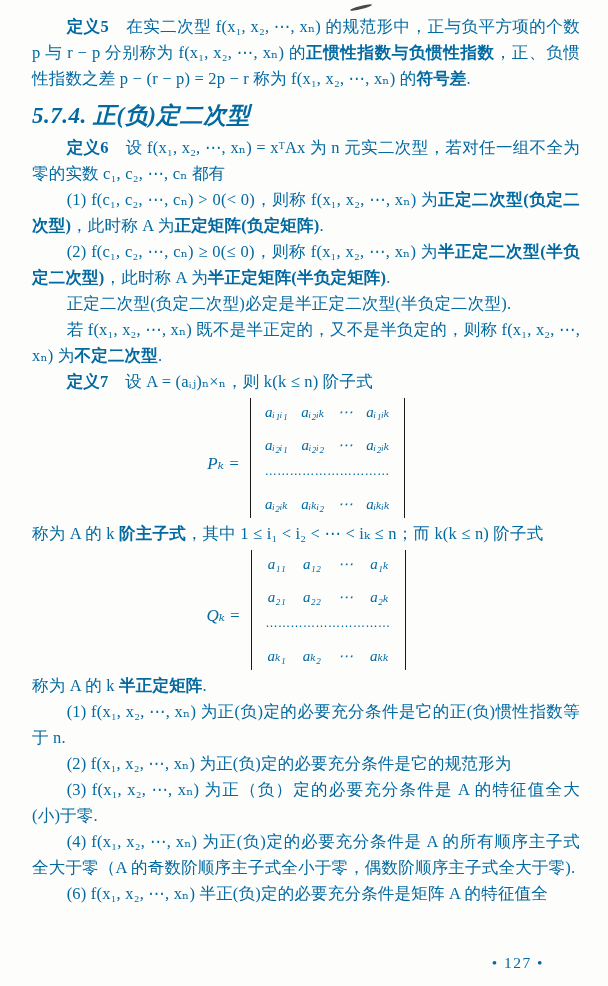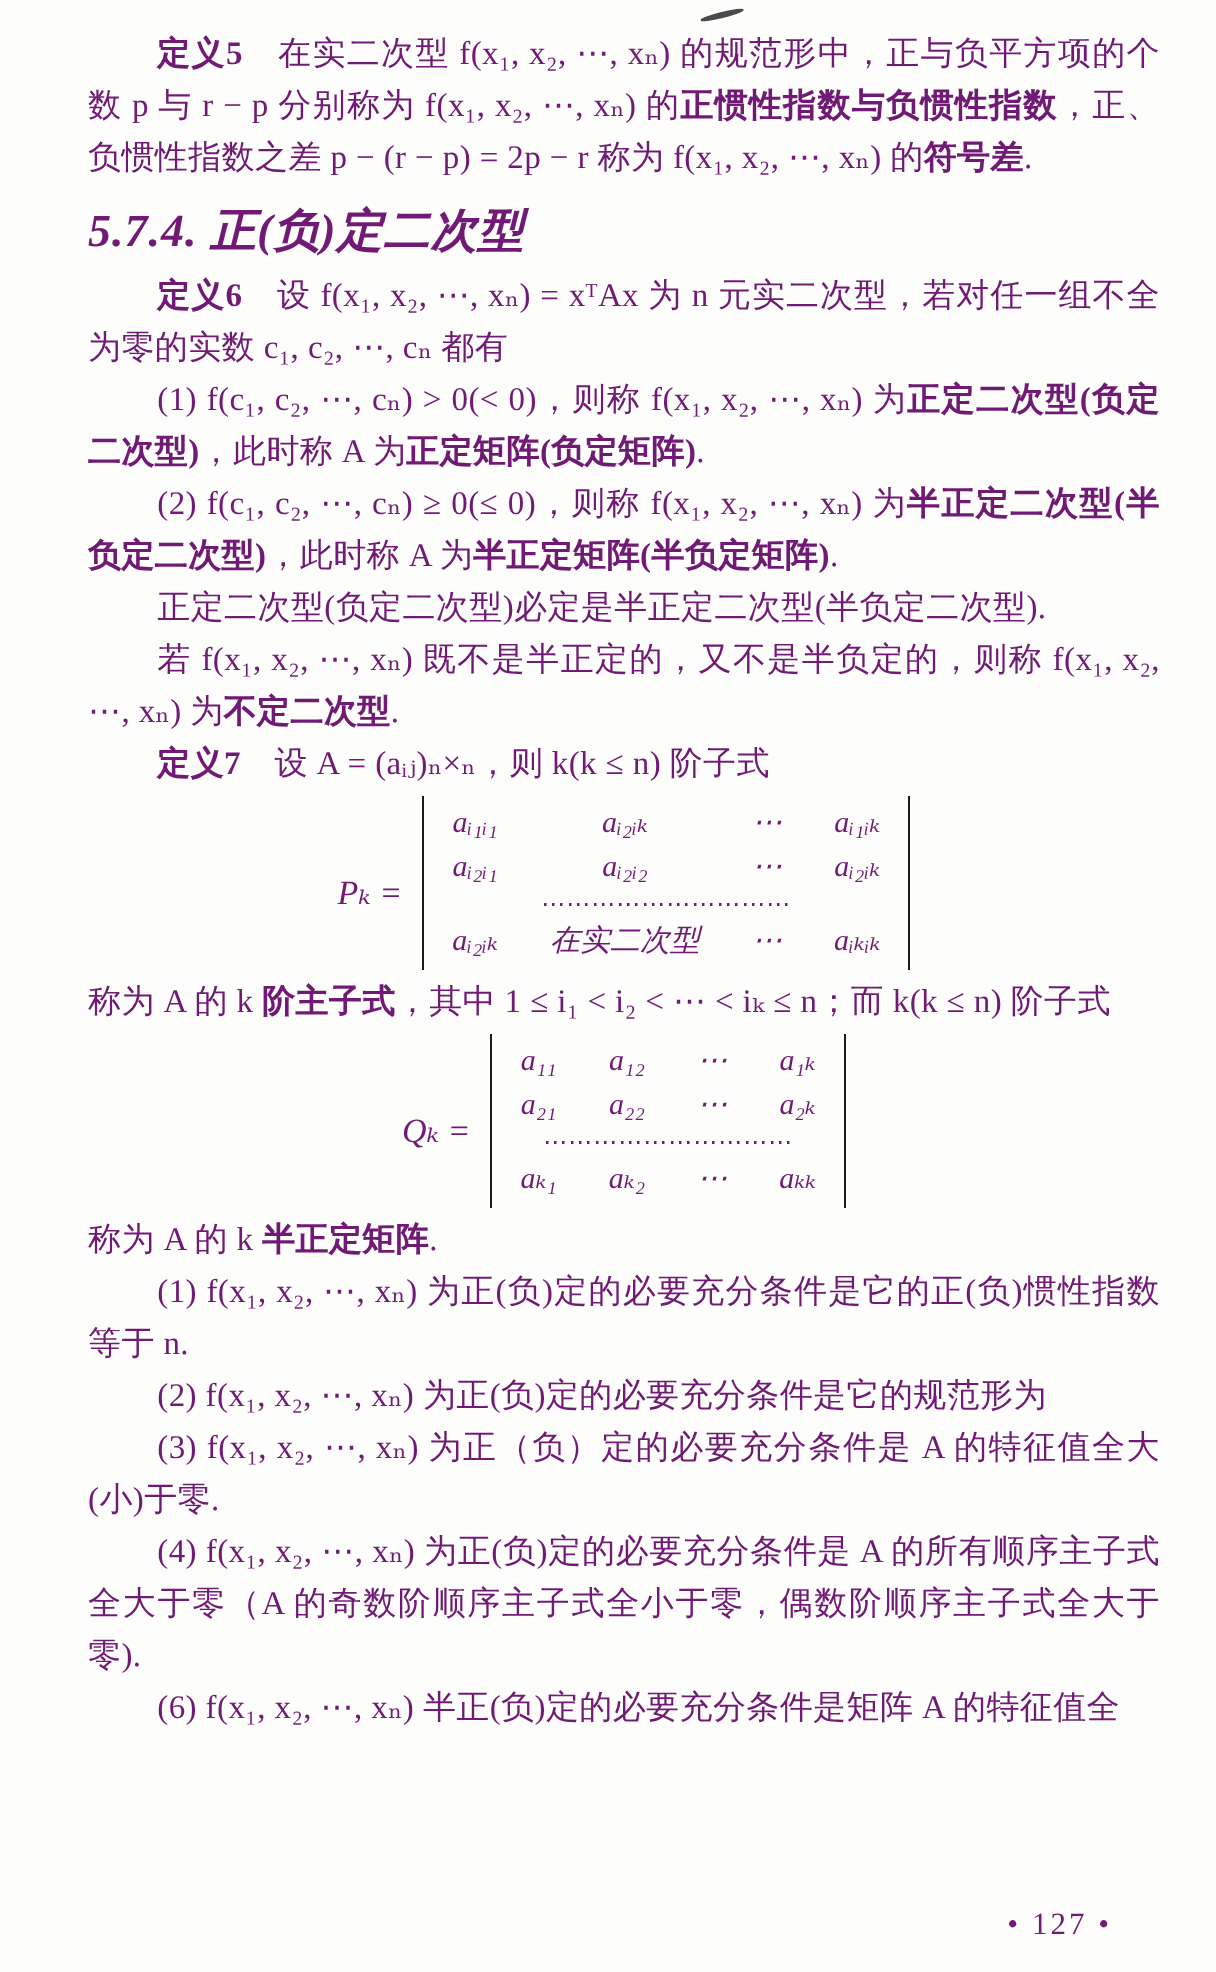--- a/index.html
+++ b/index.html
@@ -1,23 +1,23 @@
 <!DOCTYPE html>
 <html><head>
 <meta charset="utf-8">
 <style>
   html, body { margin: 0; padding: 0; background: #ffffff; }
   .page {
     position: relative;
     width: 608px;
     height: 986px;
     box-sizing: border-box;
-    padding: 14px 28px 0 44px;
+    padding: 14px 28px 0 32px;
     background: #fdfdfb;
-    color: #701a75;
+    color: #0369a1;
     font-family: "Liberation Serif", "DejaVu Serif", serif;
     overflow: hidden;
   }
   p.para {
     margin: 0;
     font-size: 16.5px;
     line-height: 26px;
     text-align: justify;
     letter-spacing: 0.2px;
   }
@@ -45,41 +45,42 @@
     padding: 4px 14px;
     display: grid;
     grid-template-columns: repeat(4, auto);
     column-gap: 26px;
     row-gap: 2px;
     font-style: italic;
     font-size: 15px;
     line-height: 20px;
     justify-items: center;
     align-items: center;
+    gap: 13px;
   }
   .mdots {
     grid-column: 1 / -1;
     font-style: normal;
     font-size: 12px;
     line-height: 13px;
     letter-spacing: 0.5px;
     justify-self: stretch;
     text-align: center;
     white-space: nowrap;
     overflow: hidden;
   }
   .formula-line {
     text-align: center;
     font-style: italic;
     font-size: 16px;
     line-height: 26px;
   }
   .page-number {
     position: absolute;
-    right: 52px;
+    right: 64px;
     bottom: 14px;
     font-size: 15.5px;
     letter-spacing: 1.5px;
   }
   .stray-mark {
     position: absolute;
     top: 6px;
     left: 350px;
     width: 22px;
     height: 2.5px;
@@ -117,21 +118,21 @@
       <span>aᵢ₁ᵢ₁</span>
         <span>aᵢ₂ᵢₖ</span>
         <span>⋯</span>
         <span>aᵢ₁ᵢₖ</span>
       <span>aᵢ₂ᵢ₁</span>
         <span>aᵢ₂ᵢ₂</span>
         <span>⋯</span>
         <span>aᵢ₂ᵢₖ</span>
       <span class="mdots">⋯⋯⋯⋯⋯⋯⋯⋯⋯⋯</span>
       <span>aᵢ₂ᵢₖ</span>
-        <span>在实二次型</span>
+        <span>aᵢₖᵢ₂</span>
         <span>⋯</span>
         <span>aᵢₖᵢₖ</span>
     </div>
   </div>
 
   <p class="para"><span>称为 A 的 k </span><span class="bd">阶主子式</span><span>，其中 1 ≤ i₁ &lt; i₂ &lt; ⋯ &lt; iₖ ≤ n；而 k(k ≤ n) 阶子式</span></p>
 
   <div class="formula-block">
     <span class="flabel">Qₖ =</span>
     <div class="det">

